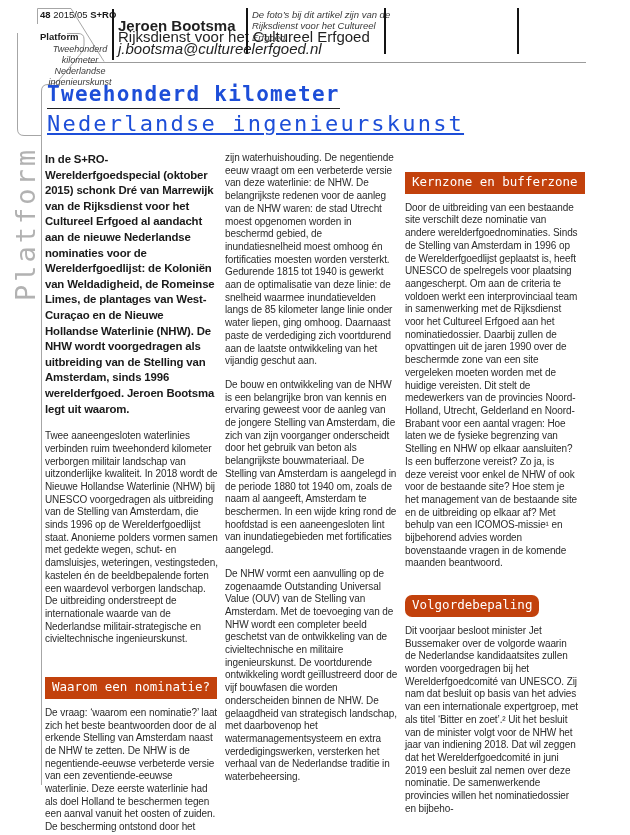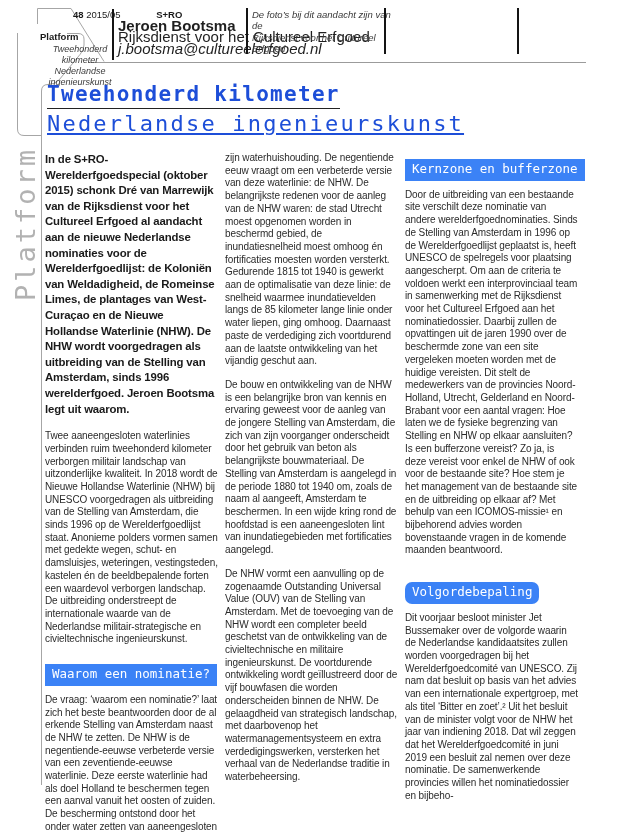--- a/index.html
+++ b/index.html
@@ -5,21 +5,21 @@
   html,body{margin:0;padding:0;background:#e8e8e8;}
   .page{
     position:relative;width:630px;height:835px;margin:0 auto;
     background:#ffffff;overflow:hidden;
     font-family:"Liberation Sans",sans-serif;color:#2b2b2b;
   }
   svg.deco{position:absolute;left:0;top:0;z-index:1;pointer-events:none;}
 
   
   .pageinfo{position:absolute;left:40px;top:9px;font-size:9.5px;color:#1a1a1a;z-index:2;}
-  .pageinfo .b{font-weight:bold;margin-left:33px;}
+  .pageinfo .b{font-weight:bold;}
   .platform-label{position:absolute;left:40px;top:31px;font-size:9.5px;font-weight:bold;color:#1a1a1a;z-index:2;}
   .ref{position:absolute;left:40px;top:44px;font-size:9px;line-height:11px;font-style:italic;color:#3a3a3a;z-index:2;width:80px;text-align:center;}
   .author{position:absolute;left:118px;top:20px;font-size:15px;line-height:11.3px;color:#1f1f1f;z-index:2;}
   .author .name{font-weight:bold;}
   .author .email{font-style:italic;}
   .credit{position:absolute;left:252px;top:9px;font-size:9.5px;line-height:11.3px;font-style:italic;color:#3a3a3a;z-index:2;width:140px;}
   .vline{position:absolute;width:1.5px;background:#141414;z-index:2;}
   .vl1{left:112px;top:9px;height:51px;}
   .vl2{left:246px;top:8px;height:46px;}
   .vl3{left:384px;top:8px;height:46px;}
@@ -41,23 +41,23 @@
   }
 
   
   .col{position:absolute;top:152px;width:173px;z-index:2;}
   .col1{left:45px;}
   .col2{left:225px;}
   .col3{left:405px;}
   .col p{margin:0 0 11px 0;font-size:10px;line-height:12.7px;letter-spacing:-0.1px;color:#2b2b2b;}
   .col p.intro{font-size:11.4px;font-weight:bold;line-height:15.6px;letter-spacing:-0.15px;
                color:#1a1a1a;margin-bottom:13px;}
-  .shead{display:inline-block;background:#3b82f6;color:#ffffff;
+  .shead{display:inline-block;background:#c2410c;color:#ffffff;
          font-family:"DejaVu Sans Mono",monospace;font-size:12.5px;
-         padding:3px 7px 5px 7px;margin:7px 0 8px 0;line-height:1.1;white-space:nowrap;}
+         padding:3px 7px 5px 7px;margin:20px 0 8px 0;line-height:1.1;white-space:nowrap;}
   .shead.mt{margin-top:14px;border-radius:7px;}
 </style>
 </head>
 <body>
 
 <div class="page">
 
   <svg class="deco" width="630" height="835" viewBox="0 0 630 835">
     <path d="M37.5,8.5 H71 L104,61.5" fill="none" stroke="#a6a6a6" stroke-width="1"></path>
     <path d="M37.5,8.5 V24" fill="none" stroke="#a6a6a6" stroke-width="1"></path>
@@ -84,21 +84,21 @@
 
   <div class="author">
     <div class="name">Jeroen Bootsma</div>
     <div>Rijksdienst voor het Cultureel Erfgoed</div>
     <div class="email">j.bootsma@cultureelerfgoed.nl</div>
   </div>
 
   <div class="vline vl2"></div>
 
   <div class="credit">
-    <div>De foto’s bij dit aandacht zijn van de</div>
+    <div>De foto’s bij dit artikel zijn van de</div>
     <div>Rijksdienst voor het Cultureel Erfgoed</div>
   </div>
 
   <div class="vline vl3"></div>
   <div class="vline vl4"></div>
 
   <div class="title">
     <div><span class="t1">Tweehonderd kilometer</span></div>
     <div class="t2">Nederlandse ingenieurskunst</div>
   </div>

